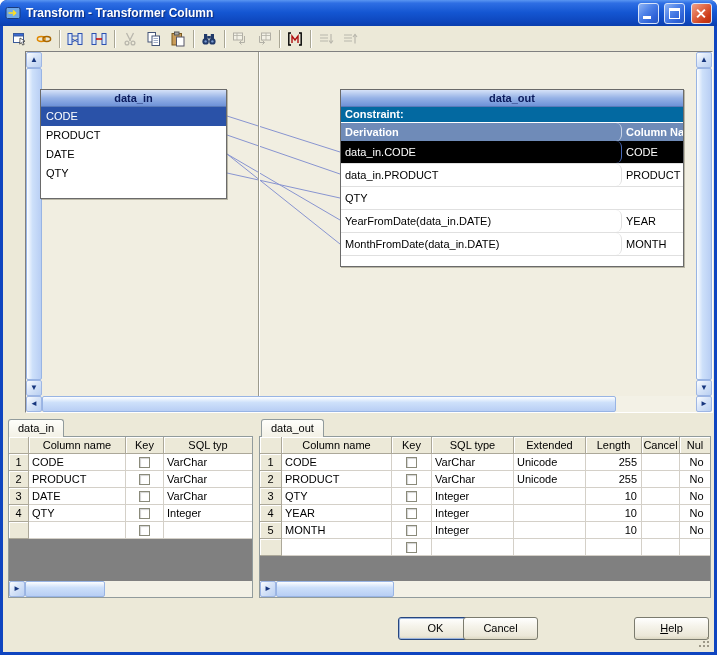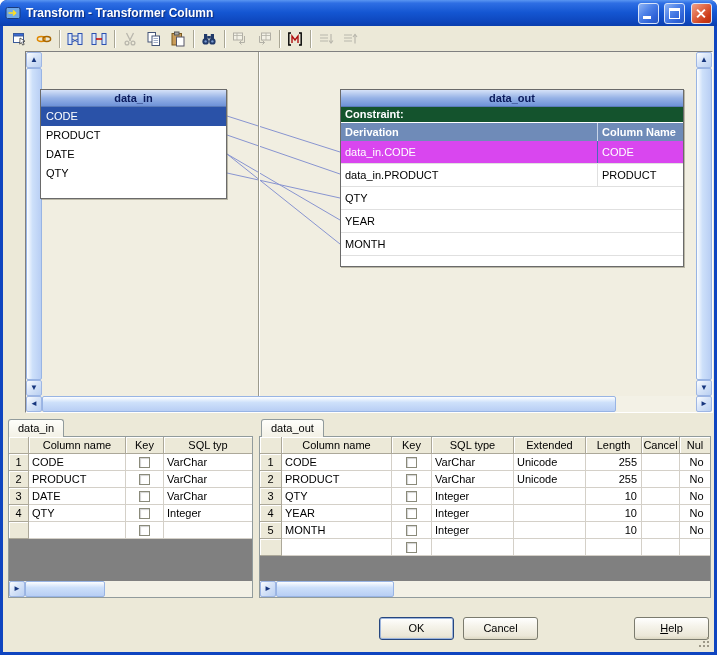--- a/index.html
+++ b/index.html
@@ -55,30 +55,30 @@
 
   
   .link-table { position:absolute; background:#FFFFFF; border:1px solid #6A6A6A; box-shadow:1px 1px 0 rgba(120,116,96,.45); }
   .t-in  { left:14px;  top:37px; width:187px; }
   .t-out { left:314px; top:37px; width:344px; }
   .link-title { height:17px; line-height:16px; text-align:center; font-weight:bold; color:#0A1A5C;
     background:linear-gradient(180deg,#D6E2F8 0%,#96B2E6 50%,#6E92D8 100%); border-bottom:1px solid #5A7AB8; }
   .link-row { height:19px; line-height:19px; padding-left:5px; background:#fff; white-space:nowrap; overflow:hidden; }
   .link-row.selected { background:#2A52A8; color:#fff; }
   .in-filler { height:15px; background:#fff; }
-  .constraint-row { height:16px; line-height:15px; padding-left:4px; background:#14532d; color:#fff; font-weight:bold;
+  .constraint-row { height:16px; line-height:15px; padding-left:4px; background:#0369a1; color:#fff; font-weight:bold;
     border-bottom:1px solid #fff; white-space:nowrap; }
   .out-header { display:flex; height:18px; background:#6F8BB8; color:#fff; font-weight:bold; }
   .out-header .cell-der,.out-header .cell-col { line-height:18px; padding-left:4px; white-space:nowrap; overflow:hidden; }
-  .cell-der { width:257px; border-right:1px solid #C8D4E8; flex:0 0 auto; }
+  .cell-der { width:281px; border-right:1px solid #C8D4E8; flex:0 0 auto;border-radius:6px; }
   .cell-col { flex:1; }
   .out-row { display:flex; height:23px; background:#fff; border-bottom:1px solid #E0E0E0; }
   .out-row .cell-der { line-height:22px; padding-left:4px; border-right:1px solid #E0E0E0; white-space:nowrap; overflow:hidden; }
   .out-row .cell-col { line-height:22px; padding-left:4px; white-space:nowrap; overflow:hidden; }
-  .out-row.selected { background:#d946ef; color:#fff; }
+  .out-row.selected { background:#000000; color:#fff; }
   .out-row.selected .cell-der { border-right-color:#4A6AB8; }
   .out-filler { height:10px; background:#fff; }
 
   
   .tab { position:absolute; top:393px; height:18px; padding:0 9px; line-height:16px;
     background:linear-gradient(180deg,#FEFEFA 0%,#F3F1E6 100%); border:1px solid #919B9C; border-bottom:none;
     border-radius:3px 3px 0 0; z-index:2; white-space:nowrap; }
   .tab.tab-in { left:5px; } .tab.tab-out { left:258px; }
   .gridpanel { position:absolute; top:410px; height:162px; border:1px solid #919B9C; background:#fff; display:flex; flex-direction:column; overflow:hidden; }
   .gridpanel.gp-left  { left:5px;   width:245px; }
@@ -97,21 +97,21 @@
   .wl-num{width:20px} .wl-name{width:97px} .wl-key{width:38px} .wl-type{flex:1 1 auto; border-right:none;}
   .wr-num{width:22px} .wr-name{width:110px} .wr-key{width:40px} .wr-type{width:82px} .wr-ext{width:72px}
   .wr-len{width:56px} .wr-scale{width:38px} .wr-nul{flex:1 1 auto; border-right:none;text-align:center;}
   .ra { text-align:right; padding-right:4px; }
 
   
   .pushbtn { position:absolute; top:591px; width:75px; height:23px; border:1px solid #7B7B6E; border-radius:3px;
     background:linear-gradient(180deg,#FFFFFF 0%,#F5F3EA 40%,#EBE7D8 85%,#DCD7C2 100%); text-align:center; line-height:21px; }
   .pushbtn .btn-label { display:block; }
   .pushbtn.default { border-color:#26467E; box-shadow:0 0 0 1px #9CB4DC inset; }
-  .pushbtn.okb{left:376px} .pushbtn.cancelb{left:460px} .pushbtn.helpb{left:631px}
+  .pushbtn.okb{left:395px} .pushbtn.cancelb{left:460px} .pushbtn.helpb{left:631px}
   .pushbtn.helpb .btn-label::first-letter { text-decoration:underline; }
   .resize-grip { position:absolute; right:3px; bottom:3px; width:12px; height:12px; }
   .resize-grip::before { content:""; position:absolute; left:0; top:0; width:2px; height:2px;
     box-shadow:8px 0 0 #9C9887, 8px 4px 0 #9C9887, 8px 8px 0 #9C9887, 4px 4px 0 #9C9887, 4px 8px 0 #9C9887, 0 8px 0 #9C9887; }
 </style>
 </head>
 <body>
 
 <div class="window">
 
@@ -284,23 +284,25 @@
           <div class="cell-col">CODE</div>
         </div>
         <div class="out-row">
           <div class="cell-der">data_in.PRODUCT</div>
           <div class="cell-col">PRODUCT</div>
         </div>
         <div class="out-row">
           <div class="cell-col">QTY</div>
         </div>
         <div class="out-row">
+          <div class="cell-der">YearFromDate(data_in.DATE)</div>
           <div class="cell-col">YEAR</div>
         </div>
         <div class="out-row">
+          <div class="cell-der">MonthFromDate(data_in.DATE)</div>
           <div class="cell-col">MONTH</div>
         </div>
         <div class="out-filler"></div>
       </div>
 
       <div class="hscroll">
         <div class="sb-arrow a-left"><span>◄</span></div>
         <div class="hthumb"></div>
         <div class="sb-arrow a-right"><span>►</span></div>
       </div>

